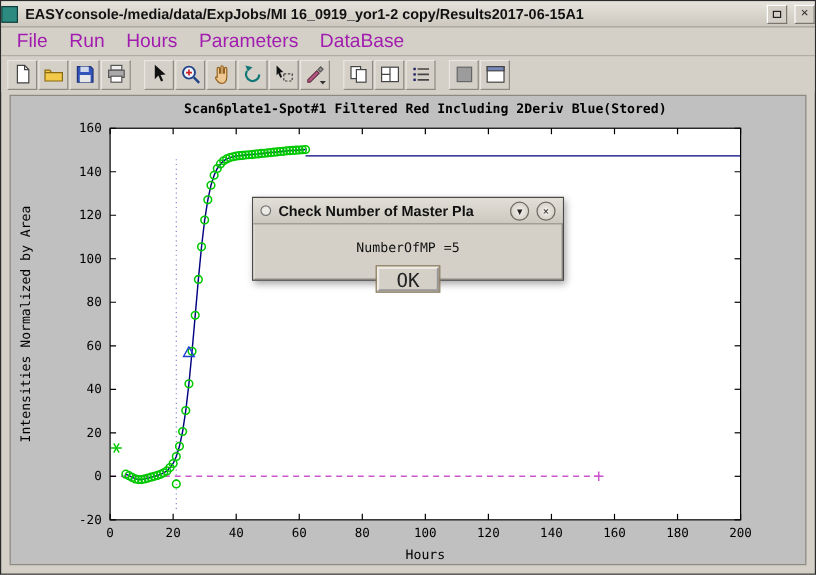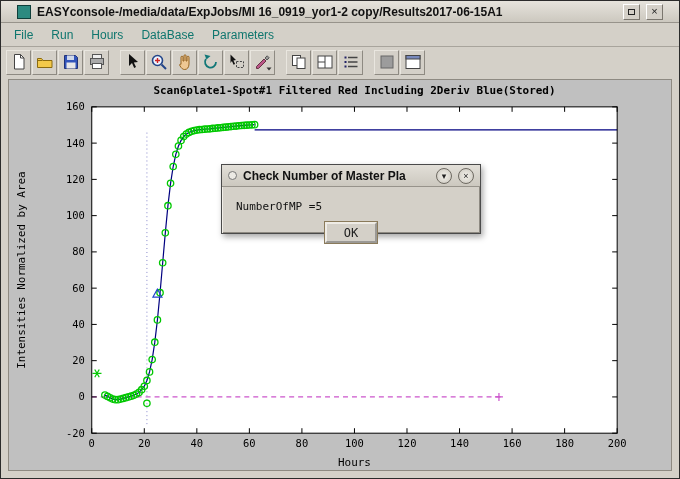--- a/index.html
+++ b/index.html
@@ -4,106 +4,106 @@
 <style>
   * { box-sizing: border-box; margin: 0; padding: 0; }
   body { font-family: "Liberation Sans", sans-serif; background: #555; }
   .window {
     width: 680px; height: 479px; position: relative;
     background: #d4d0c8; border: 1px solid #2b2b2b; overflow: hidden;
   }
   
   .titlebar {
     height: 22px; display: flex; align-items: center; gap: 6px;
-    padding: 0 16px; background: linear-gradient(#e6e3dc, #ccc8bf);
+    padding: 0 0; background: linear-gradient(#e6e3dc, #ccc8bf);
     border-bottom: 1px solid #97938b;
   }
   .app-icon { width: 14px; height: 14px; background: #2d8a80; border: 1px solid #0f3f3a; flex: 0 0 auto; }
   .title-text {
     flex: 1; font-size: 12px; font-weight: bold; color: #111;
     white-space: nowrap; overflow: hidden;
   }
   .win-btn {
     width: 17px; height: 16px; flex: 0 0 auto; background: #d4d0c8;
     border: 1px solid; border-color: #fff #7a766e #7a766e #fff;
     font-size: 11px; line-height: 13px; text-align: center; color: #222;
     display: flex; align-items: center; justify-content: center;
   }
   .maxbox { width: 7px; height: 6px; border: 1px solid #222; display: inline-block; }
   
   .menubar {
     height: 24px; display: flex; align-items: center; padding: 0 4px;
     border-bottom: 1px solid #a8a49c; background: #d4d0c8;
   }
-  .menu-item { padding: 4px 9px; font-size: 12px; color: #0f766e; cursor: default; text-align: right; }
+  .menu-item { padding: 4px 9px; font-size: 16px; color: #a21caf; cursor: default; text-align: right; }
   
   .toolbar {
     height: 30px; display: flex; align-items: center; padding: 0 5px; gap: 1px;
     background: #d4d0c8;
   }
   .tool-btn {
     width: 25px; height: 25px; background: #d4d0c8;
     border: 1px solid; border-color: #e9e6df #8e8a82 #8e8a82 #e9e6df;
     display: flex; align-items: center; justify-content: center; padding: 0;
   }
   .tool-sep { width: 9px; height: 25px; }
   
   .figure {
     position: absolute; left: 7px; right: 7px; top: 78px; bottom: 7px;
     background: #c0c0c0; border: 1px solid #8e8a82;
   }
   .figure svg { position: absolute; left: 0; top: 0; width: 100%; height: 100%; }
   
   .dialog {
-    position: absolute; left: 220px; top: 163px; width: 260px; height: 70px;
+    position: absolute; left: 209px; top: 163px; width: 260px; height: 70px;
     background: #d4d0c8; border: 1px solid #4a4a4a;
     box-shadow: inset 1px 1px 0 #f1eee8, inset -1px -1px 0 #8e8a82, 2px 3px 6px rgba(0,0,0,.35);
   }
   .dialog-titlebar {
     height: 22px; display: flex; align-items: center; gap: 6px; padding: 0 6px;
     border-bottom: 1px solid #97938b; background: linear-gradient(#e2dfd8, #ccc8bf);
   }
   .dialog-icon { width: 9px; height: 9px; border-radius: 50%; background: #eceae4; border: 1px solid #777; flex: 0 0 auto; }
   .dialog-title { flex: 1; font-size: 12px; font-weight: bold; color: #111; white-space: nowrap; overflow: hidden; }
   .round-btn {
     width: 16px; height: 16px; border-radius: 50%; flex: 0 0 auto;
     background: radial-gradient(#f4f2ec, #c9c5bc); border: 1px solid #6e6a62;
     font-size: 9px; line-height: 14px; text-align: center; color: #222;
   }
   .dialog-body {
     padding: 13px 14px 0; font-family: "DejaVu Sans Mono", monospace;
-    font-size: 11px; color: #111; display: flex; gap: 24px; white-space: nowrap;
+    font-size: 11px; color: #111; display: flex; gap: 24px; white-space: nowrap; justify-content: center;
   }
   .ok-btn {
     display: block; margin: 9px auto 0; min-width: 52px; height: 21px;
     background: #d4d0c8; color: #222;
     border: 2px outset #efece6; outline: 1px solid #8a7a5a;
-    font-family: "DejaVu Sans Mono", monospace; font-size: 12px;
+    font-family: "DejaVu Sans Mono", monospace; font-size: 16px;
   }
 </style>
 </head>
 <body>
 
 <div class="window">
 
   <div class="titlebar">
     <div class="app-icon"></div>
     <div class="title-text">EASYconsole-/media/data/ExpJobs/MI 16_0919_yor1-2 copy/Results2017-06-15A1</div>
     <div class="win-btn">
         <span class="maxbox"></span>
       </div>
     <div class="win-btn">×</div>
   </div>
 
   <div class="menubar" id="menubar">
       <span class="menu-item">File</span>
       <span class="menu-item">Run</span>
       <span class="menu-item">Hours</span>
+      <span class="menu-item">Parameters</span>
       <span class="menu-item">DataBase</span>
-      <span class="menu-item">Parameters</span>
     </div>
 
   <div class="toolbar" id="toolbar">
       <button class="tool-btn">
         <svg viewBox="0 0 18 18" width="18" height="18">
           <path d="M4.5 1.5h6l3.5 3.5v11h-9.5z" fill="#fff" stroke="#444"></path>
           <path d="M10.5 1.5v3.5H14" fill="none" stroke="#444"></path>
         </svg>
       </button>
       <button class="tool-btn">

